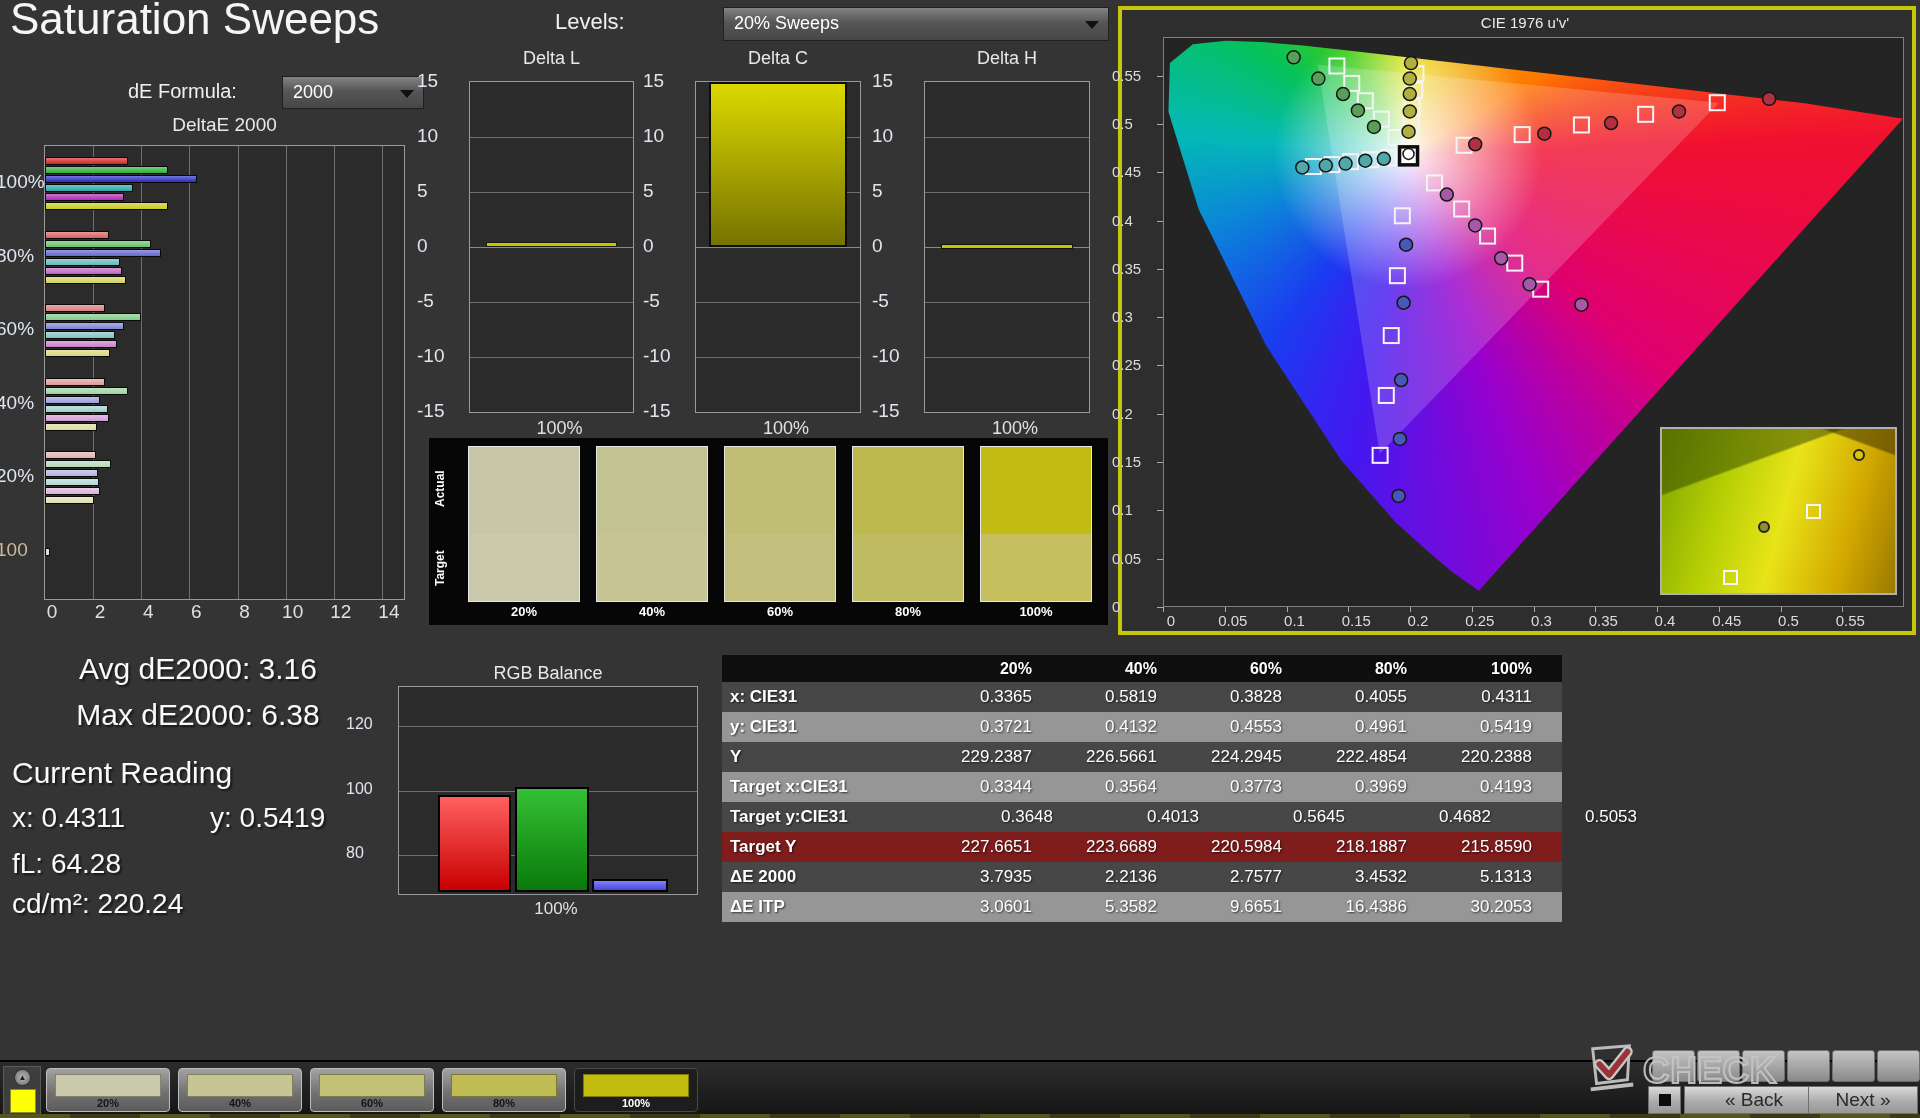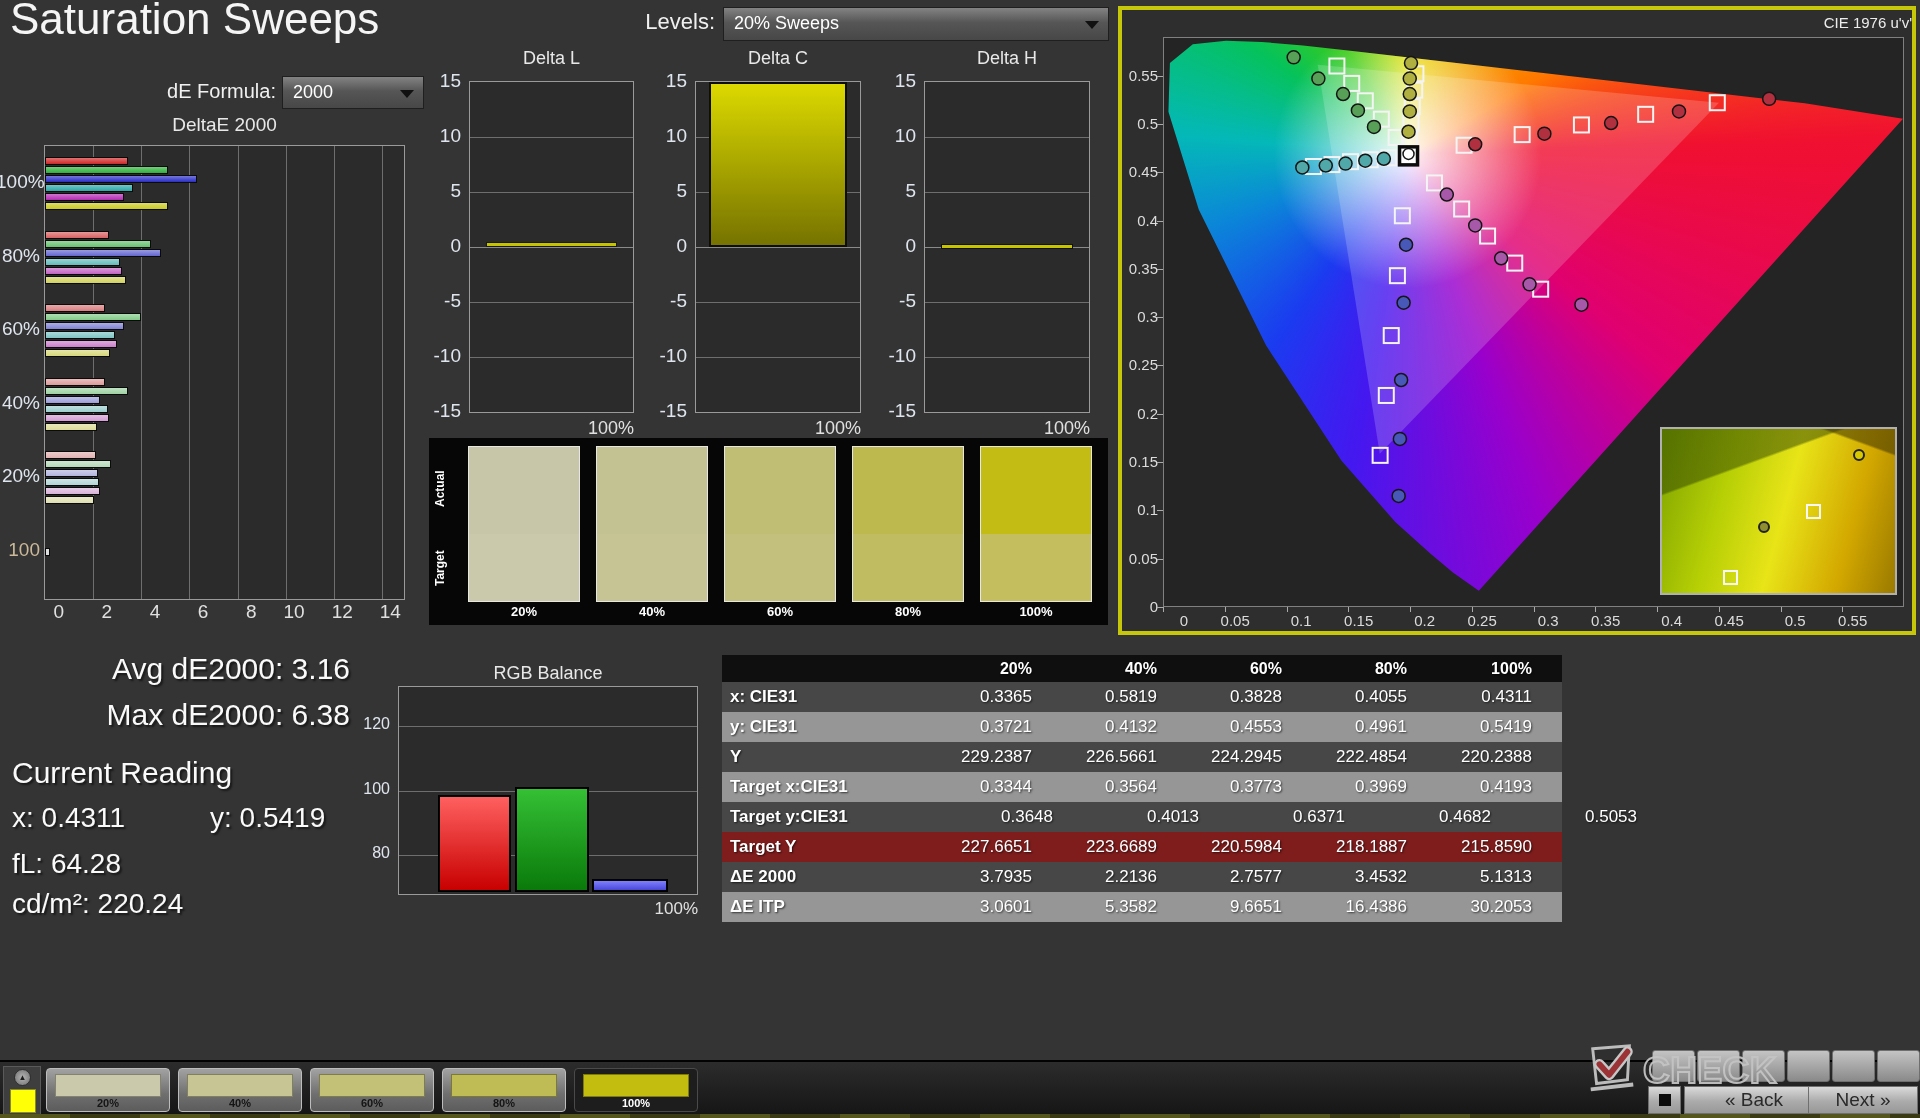--- a/index.html
+++ b/index.html
@@ -3,22 +3,22 @@
 <meta charset="utf-8">
 <style>
   * { margin:0; padding:0; box-sizing:border-box; }
   html,body { background:#222; }
   #root {
     position:relative; width:1920px; height:1118px; overflow:hidden;
     background:#343434; font-family:"Liberation Sans","DejaVu Sans",sans-serif;
     color:#eee;
   }
   .abs { position:absolute; }
-  .ctr { text-align:right;padding-left:16px; }
-  .rt  { text-align:right; }
+  .ctr { text-align:center;padding-left:16px; }
+  .rt  { }
 
   #app-title { left:10px; top:-6px; font-size:44px; color:#f5f5f5; font-weight:400; letter-spacing:0; }
 
   .dd { background:linear-gradient(#838383,#565656 45%,#474747); border:1px solid #1f1f1f;
         color:#fff; font-size:18px; line-height:31px; padding-left:10px; }
   .dd .dd-arrow { position:absolute; right:9px; top:13px; width:0; height:0;
         border-left:7px solid transparent; border-right:7px solid transparent; border-top:8px solid #111; }
   .lbl { color:#f0f0f0; }
 
   .plot { background:#2b2b2b; border:1px solid #9a9a9a; position:absolute; }
@@ -338,21 +338,21 @@
         <div class="tcell">0.3344</div>
         <div class="tcell">0.3564</div>
         <div class="tcell">0.3773</div>
         <div class="tcell">0.3969</div>
         <div class="tcell">0.4193</div>
       </div>
       <div class="trow" style="background: rgb(71, 71, 71); gap: 21px;">
         <div class="tcell tlabel">Target y:CIE31</div>
         <div class="tcell">0.3648</div>
         <div class="tcell">0.4013</div>
-        <div class="tcell">0.6371</div>
+        <div class="tcell">0.5645</div>
         <div class="tcell">0.4682</div>
         <div class="tcell">0.5053</div>
       </div>
       <div class="trow" style="background: #7f1d1d;">
         <div class="tcell tlabel">Target Y</div>
         <div class="tcell">227.6651</div>
         <div class="tcell">223.6689</div>
         <div class="tcell">220.5984</div>
         <div class="tcell">218.1887</div>
         <div class="tcell">215.8590</div>

